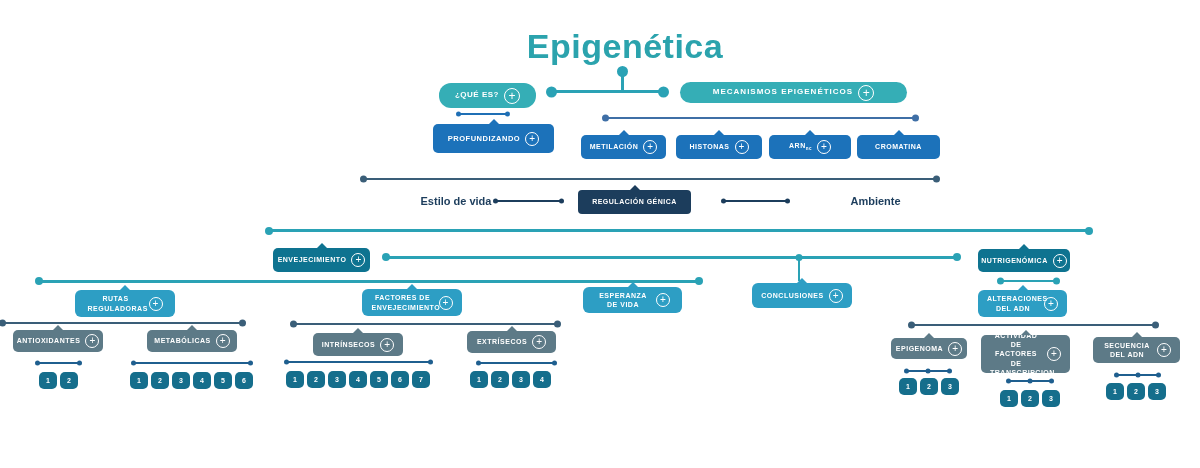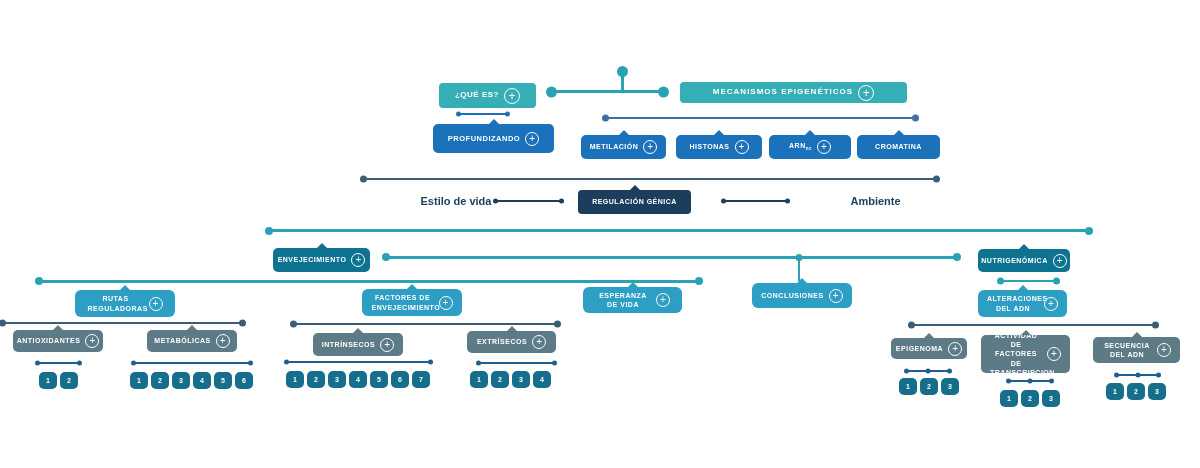--- a/index.html
+++ b/index.html
@@ -9,21 +9,21 @@
 
   .title{position:absolute;color:#2BA3AD;font-weight:700;font-size:34px;letter-spacing:.5px;text-align:center}
 
   .box{position:absolute;display:flex;align-items:center;justify-content:center;gap:5px;
        color:#fff;font-weight:700;text-transform:uppercase;text-align:center;line-height:1.3;
        border-radius:6px;padding:0 6px}
   .fs7{font-size:7px}.fs75{font-size:7.5px}.fs8{font-size:8px}
   .lbl{letter-spacing:.5px}
   .sublbl{text-transform:none;font-size:4.5px;vertical-align:sub}
 
-  .b-teal{background:#35AEB6;border-radius:4px}
+  .b-teal{background:#35AEB6;border-radius:12px}
   .b-blue{background:#1C72BA;border-radius:5px}
   .b-navy{background:#1C3D5C;border-radius:4px}
   .b-dteal{background:#0E7390;border-radius:5px}
   .b-lteal{background:#2D9EC4;border-radius:6px}
   .b-gray{background:#5D7A87;border-radius:5px}
 
   .plus{flex:0 0 auto;width:14px;height:14px;border:1px solid #fff;border-radius:50%;
         display:flex;align-items:center;justify-content:center;font-size:10px;font-weight:400;line-height:1}
   .plus.lg{width:16px;height:16px;font-size:12px}
 
@@ -59,20 +59,21 @@
 
   .chiprow{position:absolute;display:flex;gap:3px}
   .chip{width:18px;height:17px;border-radius:5px;background:#156E8C;color:#fff;font-size:7px;font-weight:700;
         display:flex;align-items:center;justify-content:center}
 </style>
 </head>
 <body>
 
 <div id="canvas">
 
+  <div class="title" style="left:450px;top:27px;width:350px">Epigenética</div>
 
   <div class="dotsolo l-teal" style="left:617px;top:66px;width:11px;height:11px"></div>
   <div class="vline l-teal" style="left:621px;top:71px;width:3px;height:21px"></div>
   <div class="hline l-teal d11" style="left:550px;top:90px;width:115px;height:3px"></div>
 
   <div class="box b-teal fs8" style="left:439px;top:83px;width:97px;height:25px">
     <span class="lbl">¿QUÉ ES?</span>
     <span class="plus lg">+</span>
   </div>
   <div class="box b-teal fs8" style="left:680px;top:82px;width:227px;height:21px">

